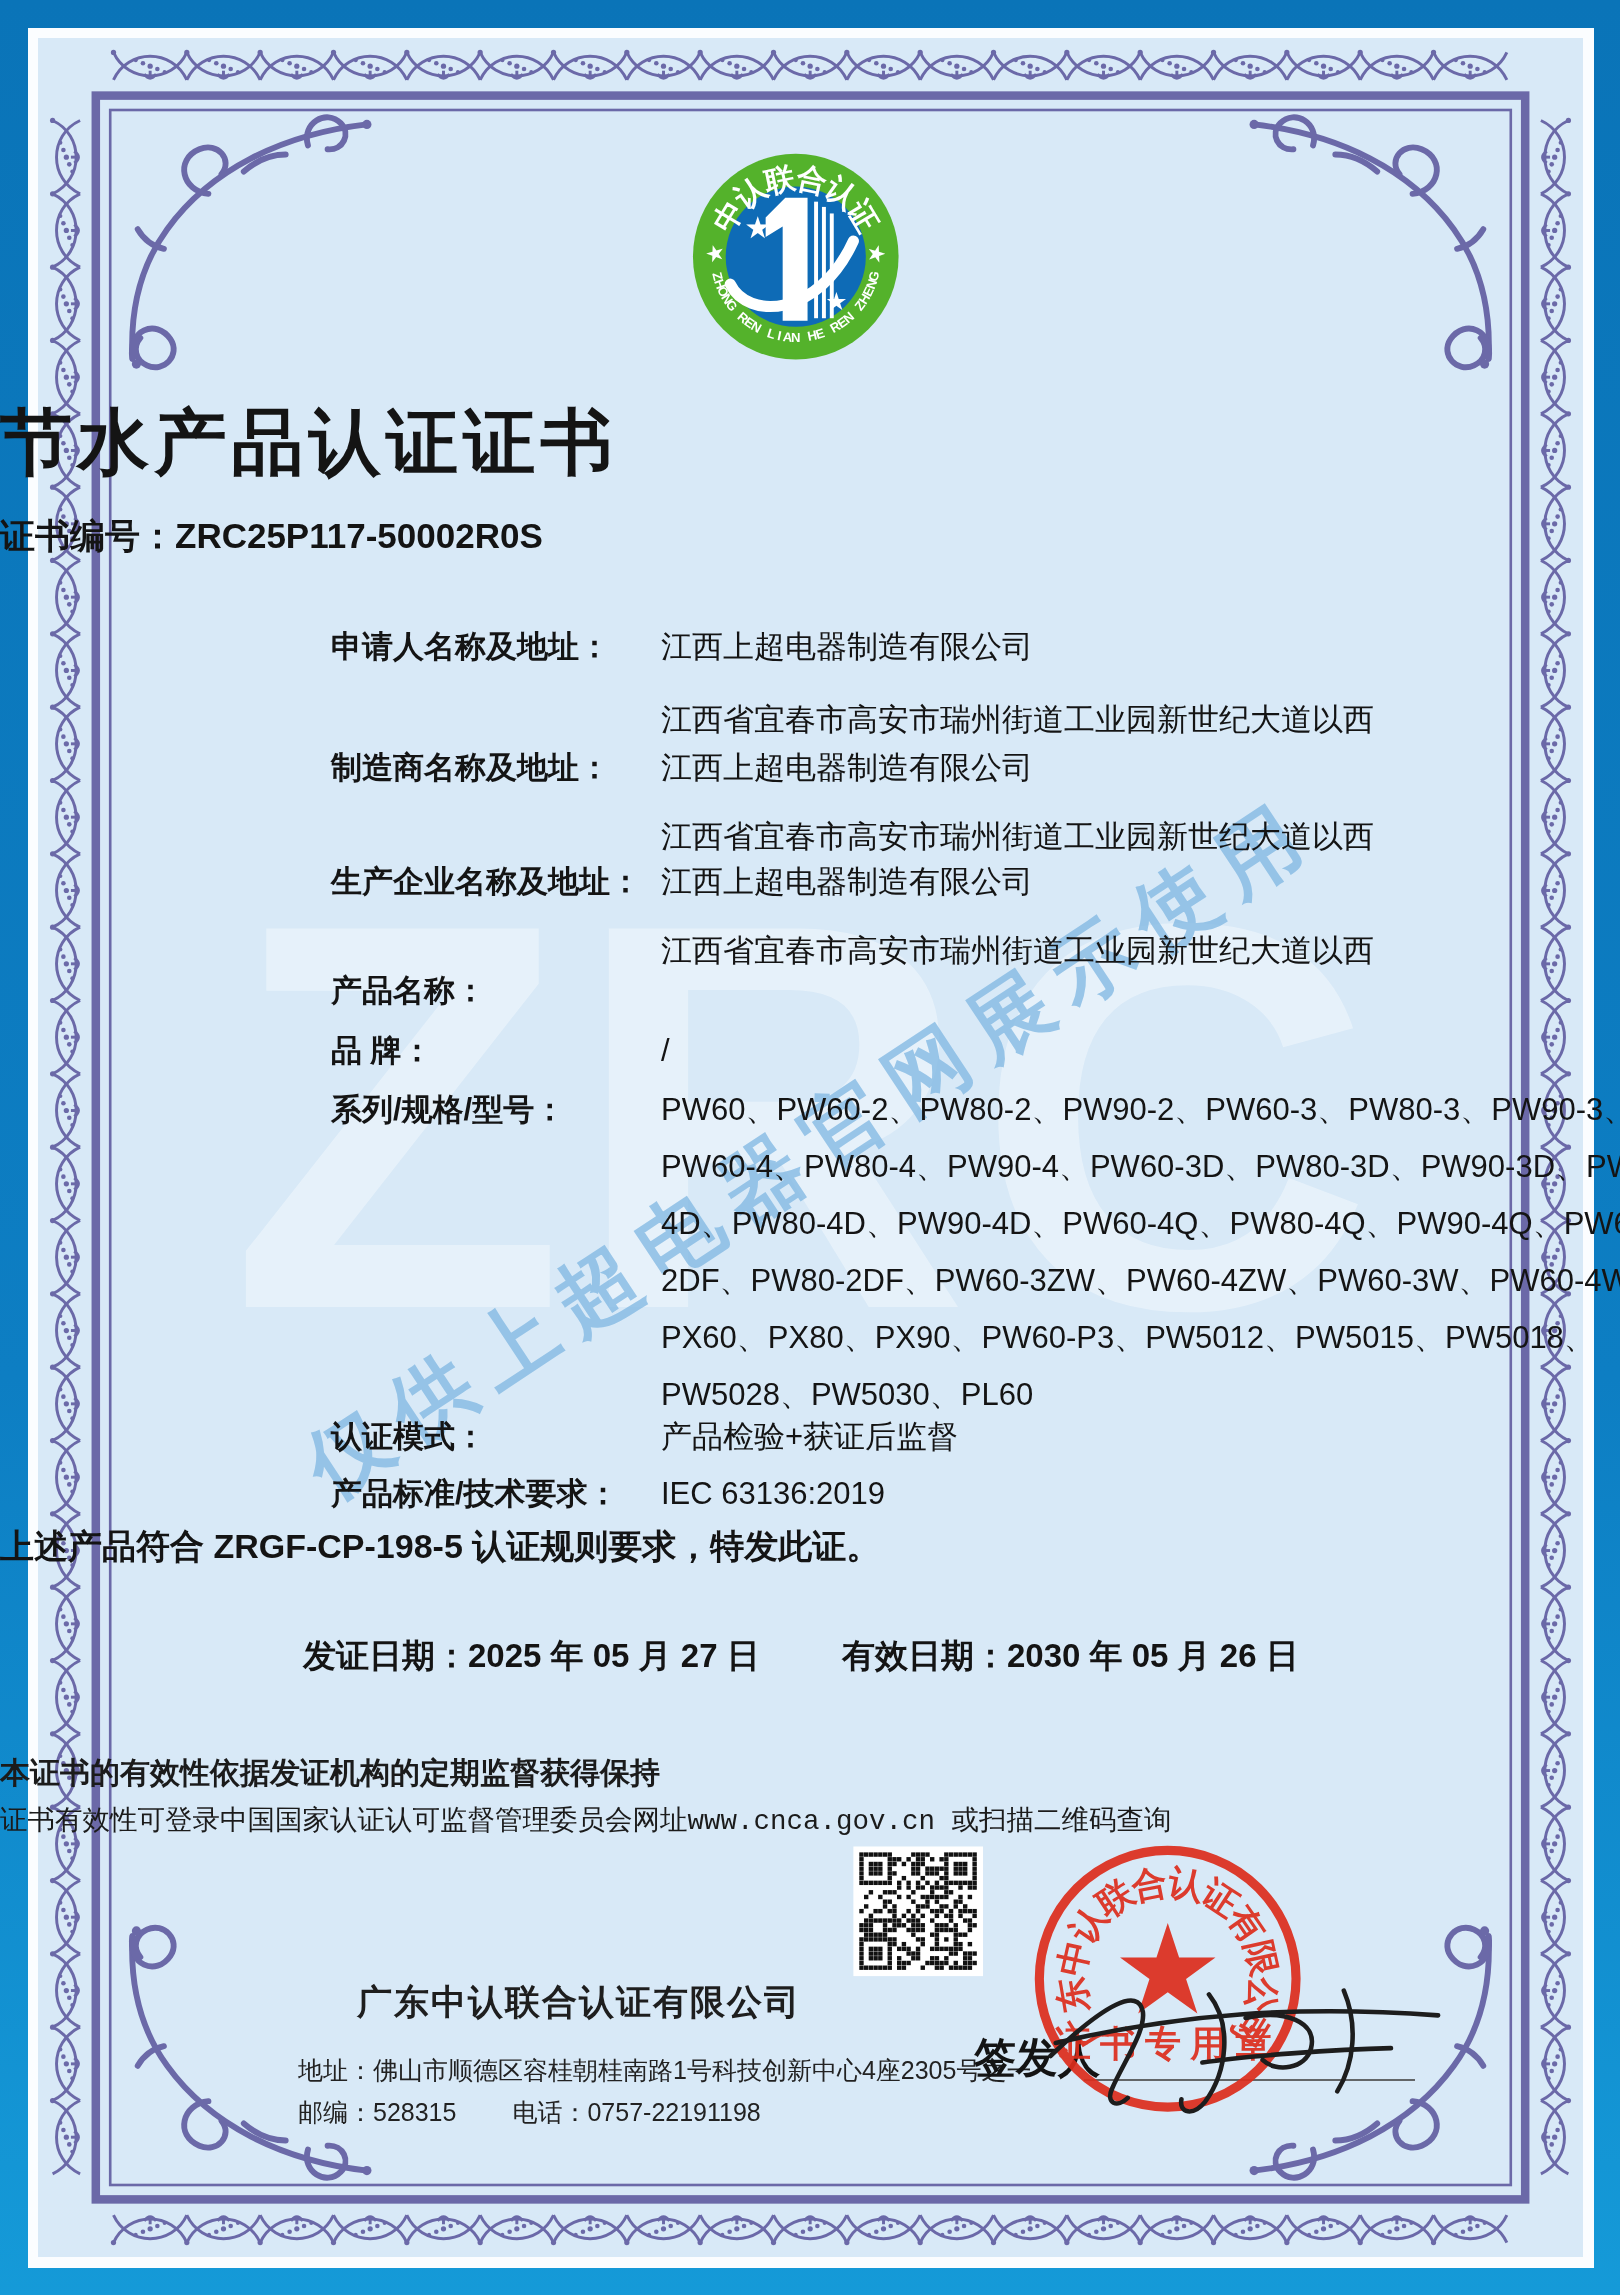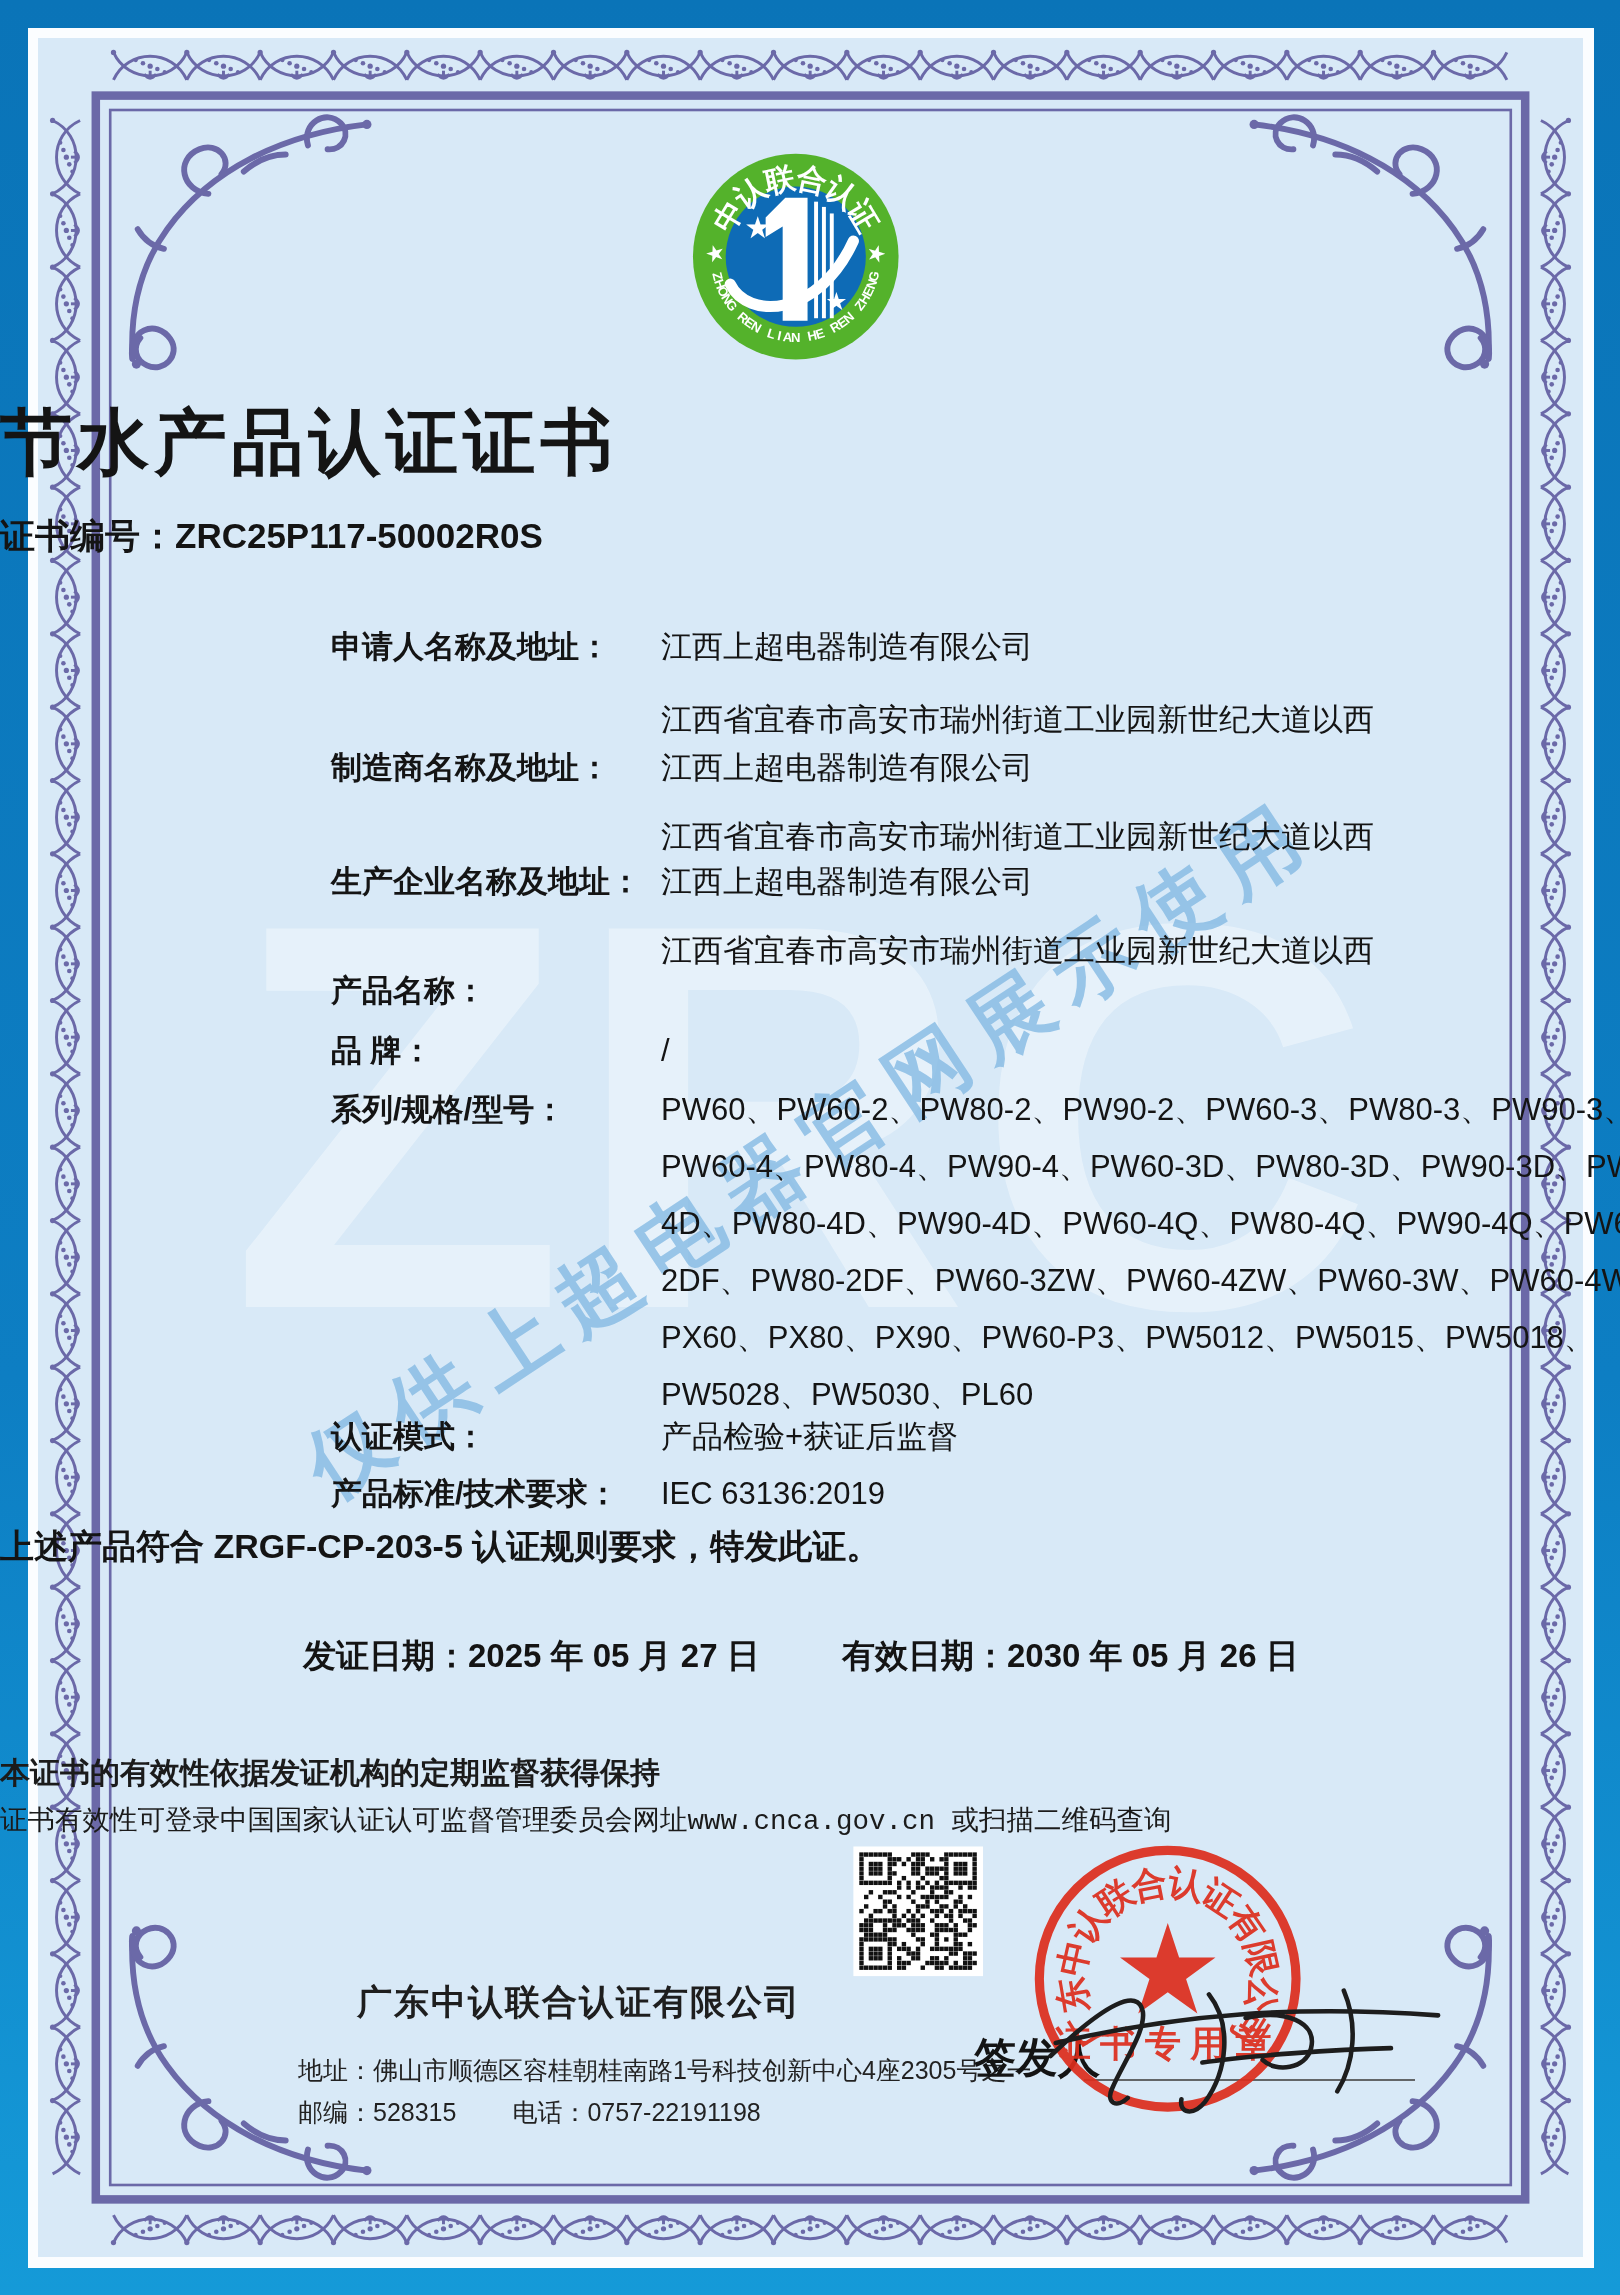--- a/index.html
+++ b/index.html
@@ -1299,21 +1299,21 @@
   <div class="t val" style="top:1263px">2DF、PW80-2DF、PW60-3ZW、PW60-4ZW、PW60-3W、PW60-4W、</div>
   <div class="t val" style="top:1320px">PX60、PX80、PX90、PW60-P3、PW5012、PW5015、PW5018、</div>
   <div class="t val" style="top:1377px">PW5028、PW5030、PL60</div>
 
   <div class="t lbl" style="top:1419px">认证模式：</div>
   <div class="t val" style="top:1419px">产品检验+获证后监督</div>
 
   <div class="t lbl" style="top:1476px">产品标准/技术要求：</div>
   <div class="t val" style="top:1476px">IEC 63136:2019</div>
 
-  <div class="t center" style="top:1527px;font-size:34px;font-weight:600">上述产品符合 ZRGF-CP-203-5 认证规则要求，特发此证。</div>
+  <div class="t center" style="top:1527px;font-size:34px;font-weight:600">上述产品符合 ZRGF-CP-198-5 认证规则要求，特发此证。</div>
 
   <div class="t" style="left:303px;top:1637px;font-size:33px;font-weight:600">
     <span>发证日期：</span><span>2025 年 05 月 27 日</span>
   </div>
   <div class="t" style="left:842px;top:1637px;font-size:33px;font-weight:600">
     <span>有效日期：</span><span>2030 年 05 月 26 日</span>
   </div>
 
   <div class="t center serif" style="top:1758px;font-size:30px;font-weight:600;color:#1b1b1b">本证书的有效性依据发证机构的定期监督获得保持</div>
   <div class="t center serif" style="top:1806px;font-size:27.5px;font-weight:500;color:#1b1b1b">证书有效性可登录中国国家认证认可监督管理委员会网址www.cnca.gov.cn 或扫描二维码查询</div>

